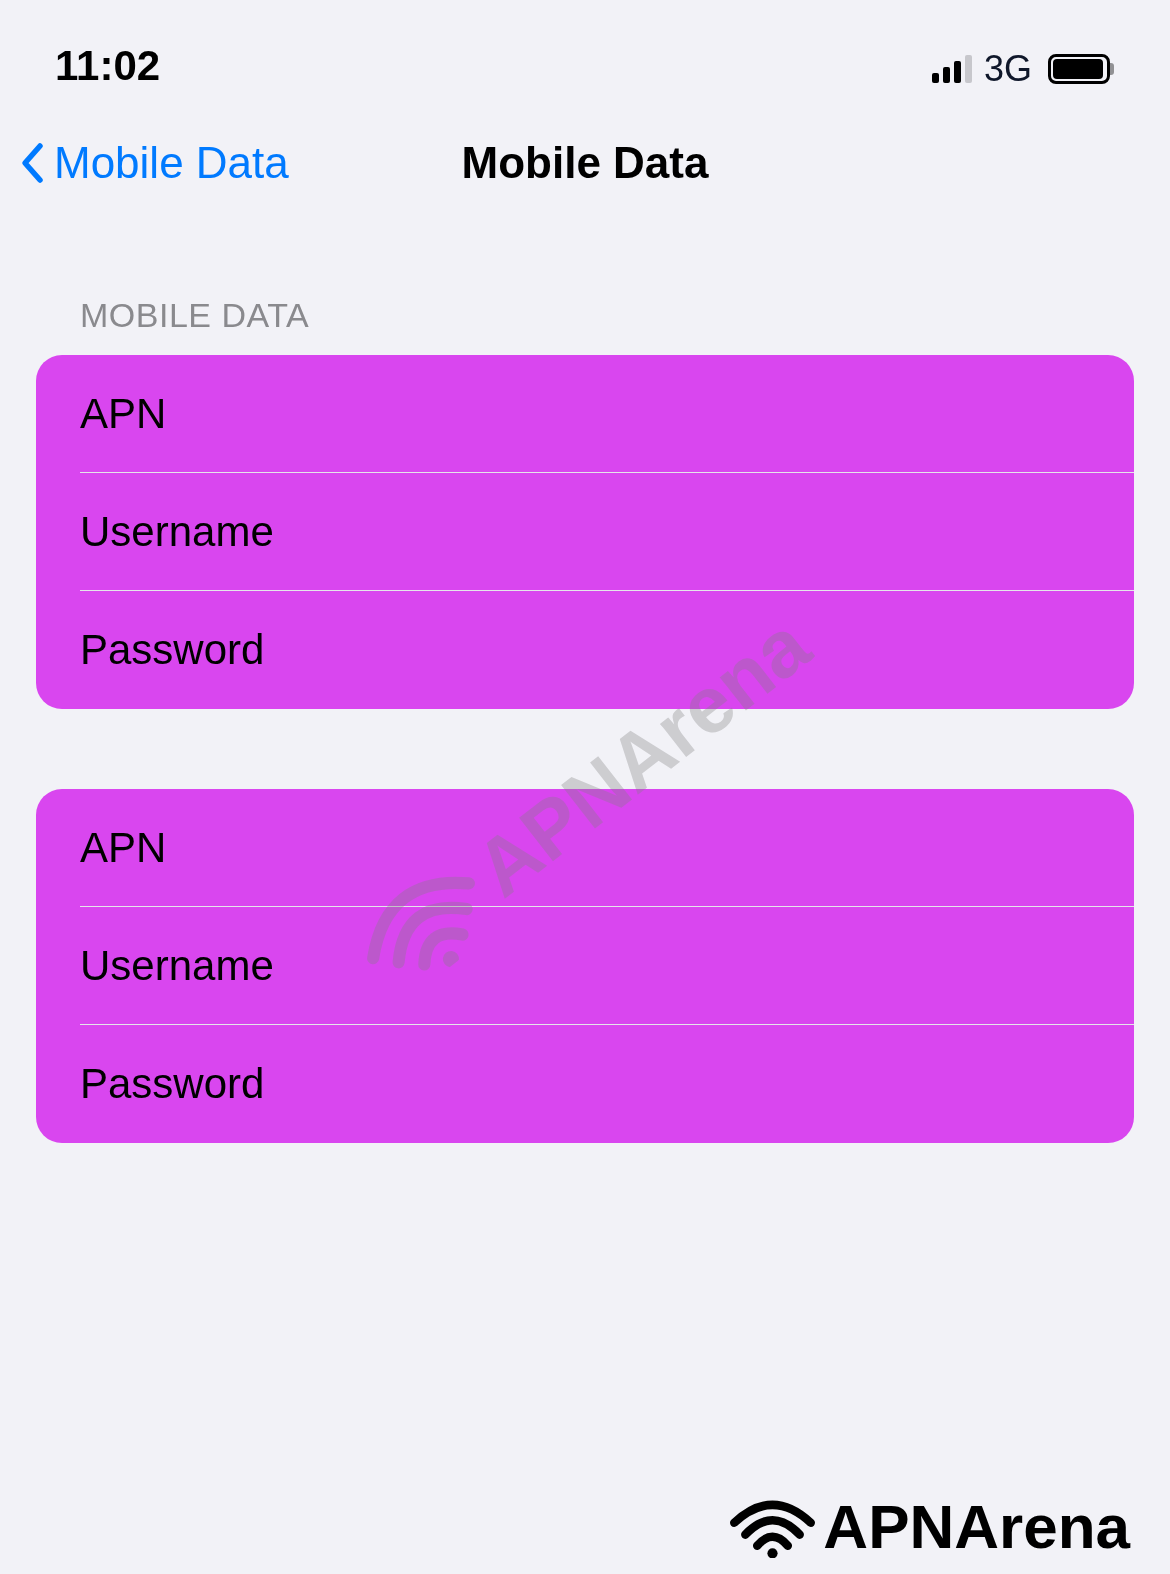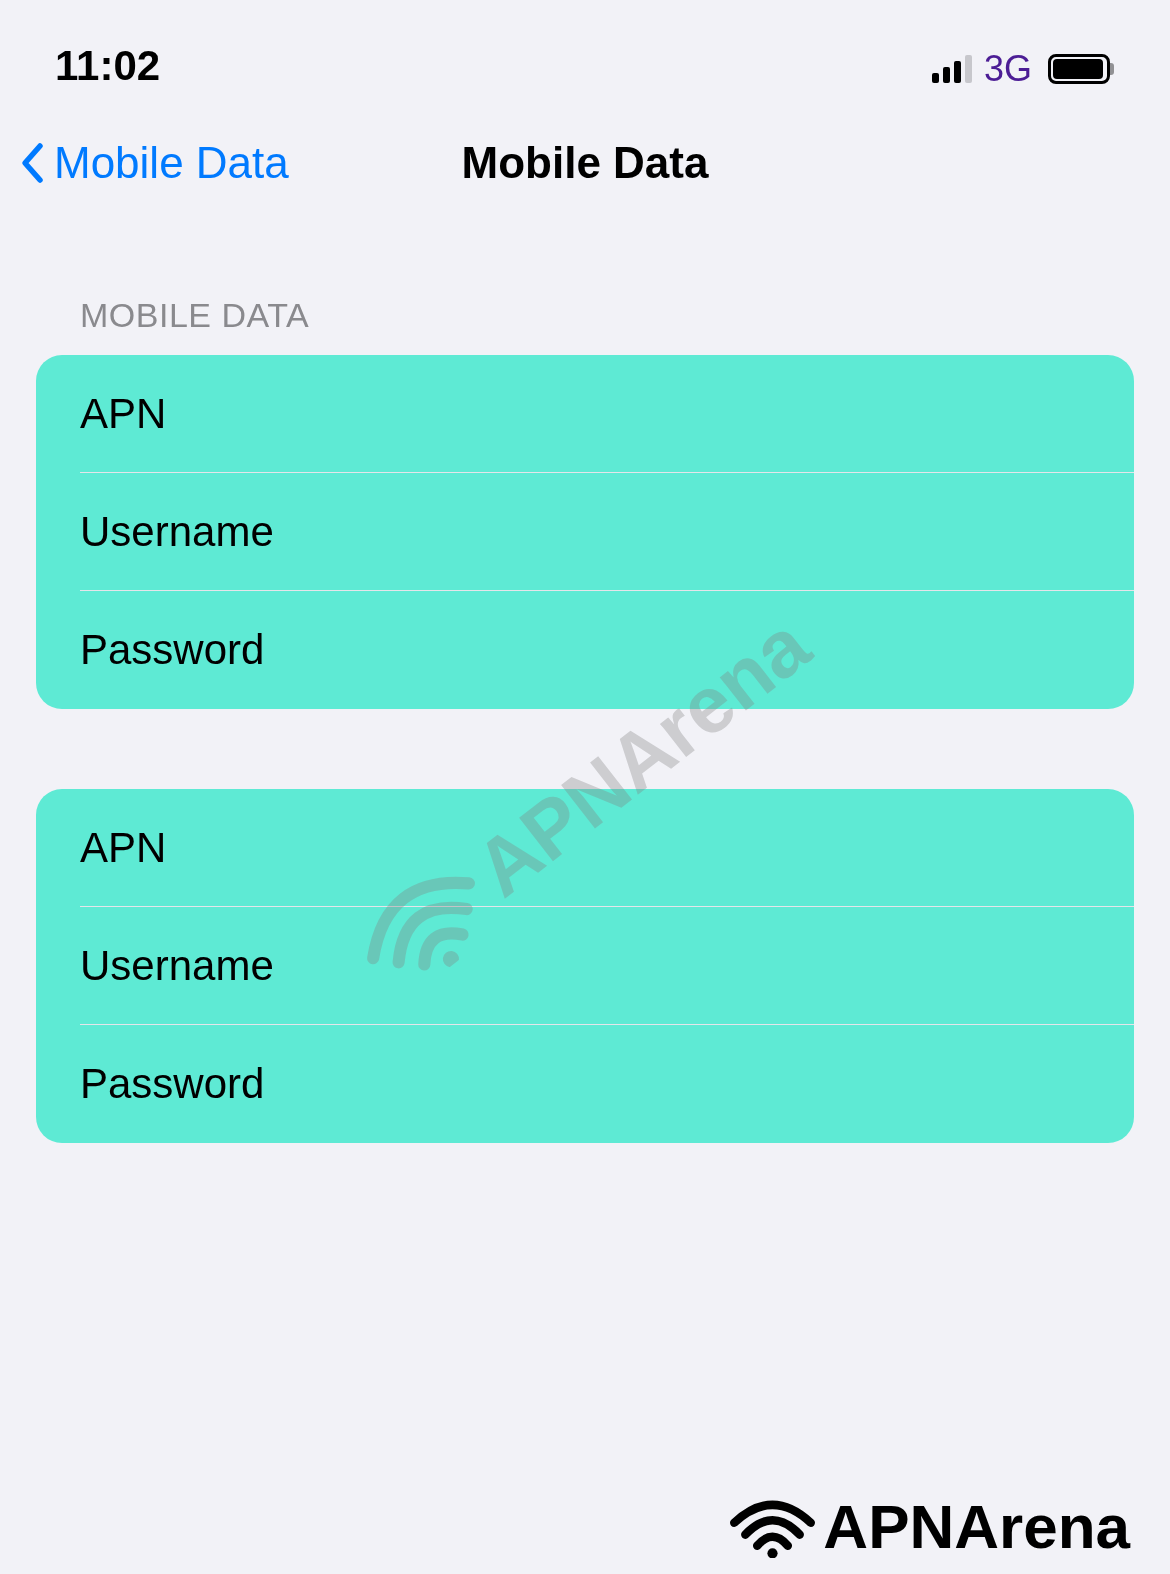--- a/index.html
+++ b/index.html
@@ -43,21 +43,21 @@
       background: #000;
       border-radius: 2px;
     }
     .signal-bar.b1 { height: 10px; }
     .signal-bar.b2 { height: 16px; }
     .signal-bar.b3 { height: 22px; }
     .signal-bar.b4 { height: 28px; background: #c7c7cc; }
     .network-label {
       font-size: 36px;
       font-weight: 400;
-      color: #4c1d95;
+      color: #0f172a;
     }
     .battery {
       width: 62px;
       height: 30px;
       border: 3px solid #000;
       border-radius: 8px;
       position: relative;
       margin-left: 4px;
     }
     .battery::after {
@@ -119,21 +119,21 @@
     }
     .section-header {
       font-size: 34px;
       font-weight: 400;
       color: #8a8a8e;
       letter-spacing: 0.5px;
       padding: 0 80px 20px 80px;
       text-transform: uppercase;
     }
     .card {
-      background: #5eead4;
+      background: #d946ef;
       border-radius: 26px;
       margin: 0 36px;
       overflow: hidden;
     }
     .row {
       display: flex;
       align-items: center;
       min-height: 118px;
       padding: 0 44px;
       position: relative;

